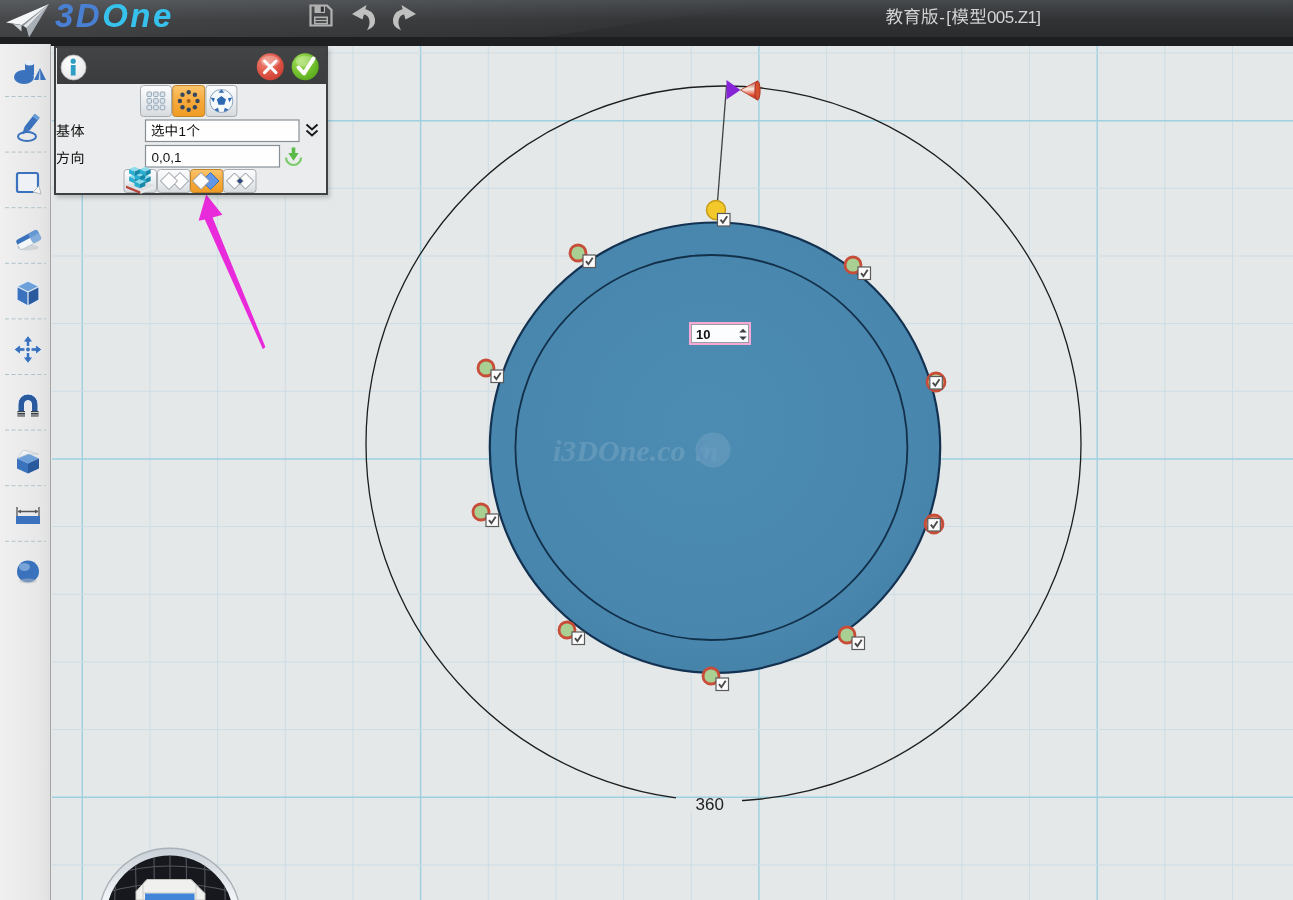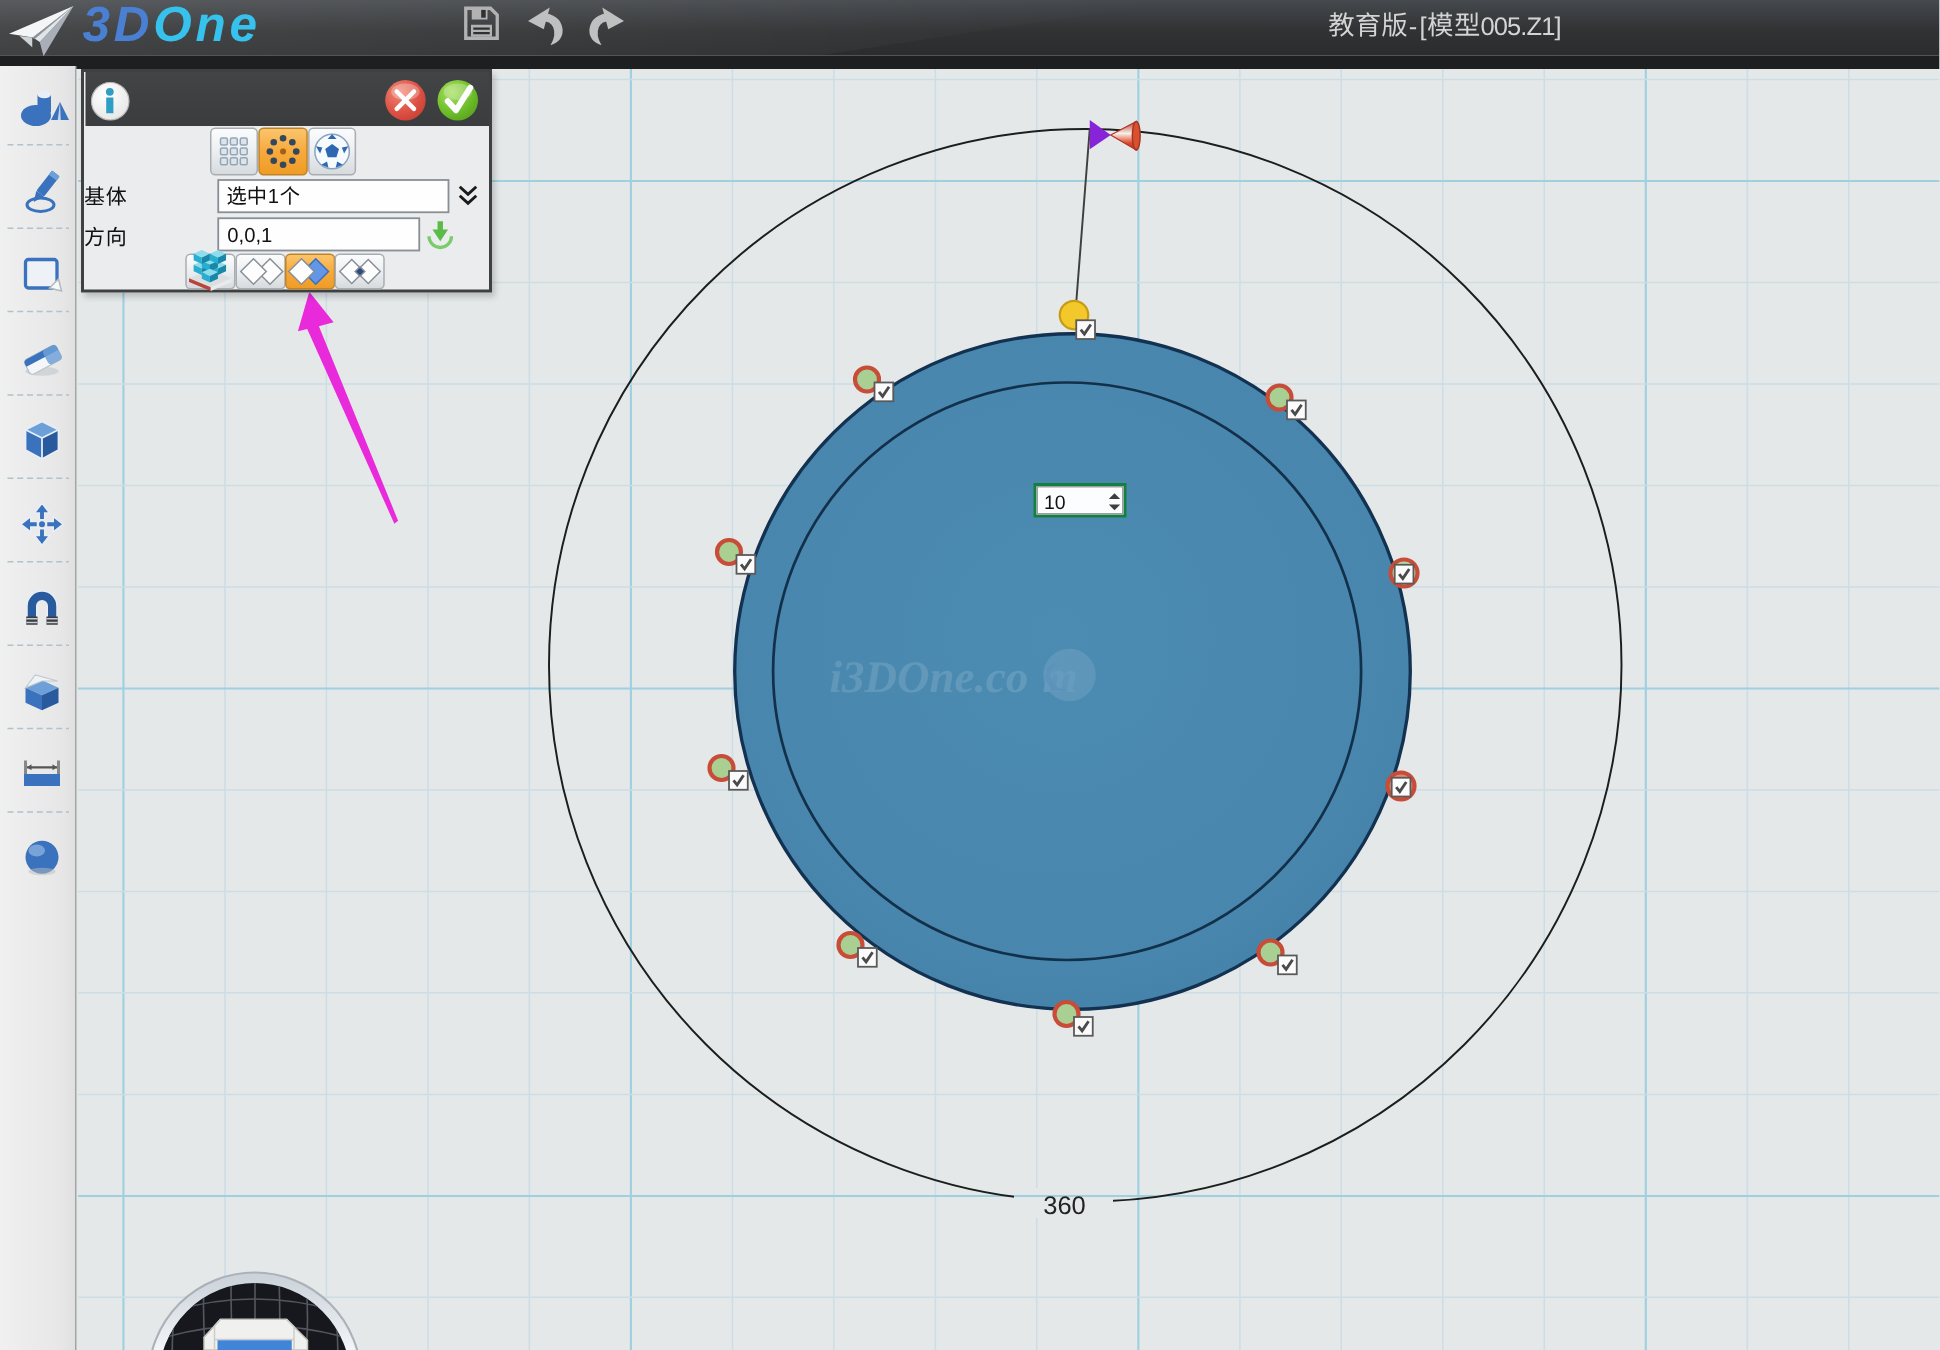--- a/index.html
+++ b/index.html
@@ -115,21 +115,21 @@
 <g>
         <rect x="716" y="678" width="12.5" height="12.5" fill="#fbfbfb" stroke="#5a5a5a" stroke-width="1.2"></rect>
         <path d="M719 684.2 L721.4 687.2 L725.7 680.8" fill="none" stroke="#4a4a4a" stroke-width="1.9"></path>
       </g>
 <circle cx="716" cy="210" r="9.5" fill="#f2c82a" stroke="#c79b17" stroke-width="1.5"></circle>
 <g>
         <rect x="717.5" y="213.5" width="12.5" height="12.5" fill="#fbfbfb" stroke="#5a5a5a" stroke-width="1.2"></rect>
         <path d="M720.5 219.7 L722.9 222.7 L727.2 216.3" fill="none" stroke="#4a4a4a" stroke-width="1.9"></path>
       </g>
 </svg>
-<div class="abs" style="left:689px;top:322px;width:62px;height:23px;background:#15803d;">
+<div class="abs" style="left:689px;top:322px;width:62px;height:23px;background:#f9a8d4;font-weight:bold;">
       <div class="abs" style="left:2px;top:2px;width:58px;height:19px;background:#fcfdfe;border:1px solid #999fa5;box-sizing:border-box;">
         <div class="abs" style="left:4px;top:1.5px;font-size:13px;color:#111;">10</div>
         <svg class="abs" style="left:46px;top:2.5px" width="10" height="13" viewBox="0 0 10 13">
           <path d="M1.2 4.6 L8.8 4.6 L5 0.8 Z" fill="#3a3f44"></path>
           <path d="M1.2 8.4 L8.8 8.4 L5 12.2 Z" fill="#3a3f44"></path>
         </svg>
       </div>
     </div>
 <svg class="abs" style="left:85px;top:840px" width="175px" height="60" viewBox="85 840 175 60">
 <defs>

